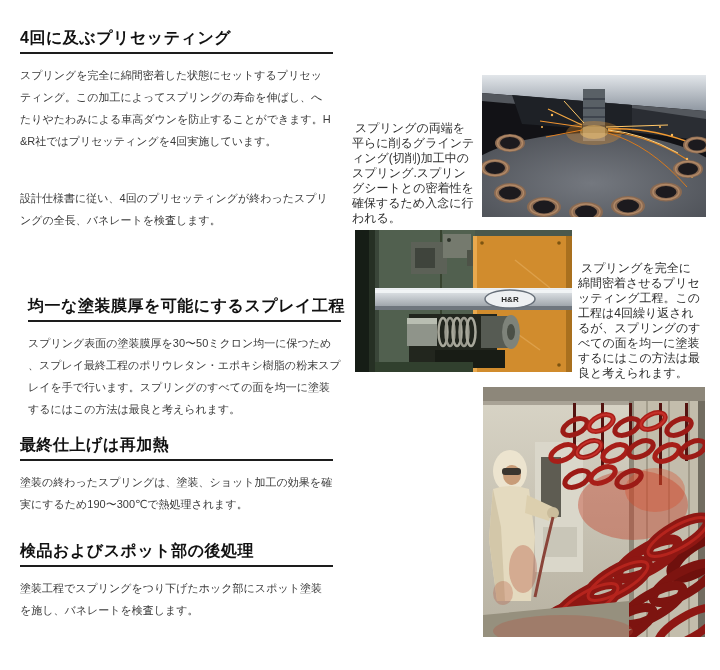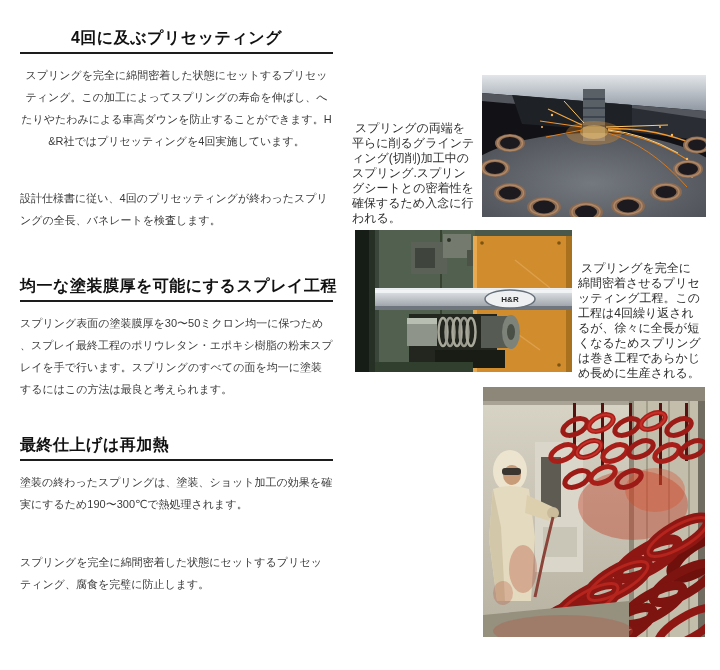--- a/index.html
+++ b/index.html
@@ -26,46 +26,47 @@
   .indent{text-indent:3px;}
   
   .photo{position:absolute;overflow:hidden;}
   .photo svg{display:block;}
 </style>
 </head>
 <body>
 
 <div class="canvas">
 
-  <div class="section" style="top:28px;text-align:center;">
+  <div class="section" style="top:28px;">
     <h2 class="hd">4回に及ぶプリセッティング</h2>
     <p class="bd">スプリングを完全に綿間密着した状態にセットするプリセッティング。この加工によってスプリングの寿命を伸ばし、へたりやたわみによる車高ダウンを防止することができます。H&amp;R社ではプリセッティングを4回実施しています。</p>
   </div>
 
   <div class="section" style="top:177px;">
     <p class="bd">設計仕様書に従い、4回のプリセッティングが終わったスプリングの全長、バネレートを検査します。</p>
   </div>
 
-  <div class="section" style="top:276px;">
+  <div class="section" style="top:296px;margin-left:8px;">
     <h2 class="hd">均一な塗装膜厚を可能にするスプレイ工程</h2>
     <p class="bd">スプリング表面の塗装膜厚を30〜50ミクロン均一に保つため、スプレイ最終工程のポリウレタン・エポキシ樹脂の粉末スプレイを手で行います。スプリングのすべての面を均一に塗装するにはこの方法は最良と考えられます。</p>
   </div>
 
   <div class="section" style="top:435px;">
     <h2 class="hd">最終仕上げは再加熱</h2>
     <p class="bd">塗装の終わったスプリングは、塗装、ショット加工の効果を確実にするため190〜300℃で熱処理されます。</p>
   </div>
 
   <div class="section" style="top:541px;">
-    <p class="bd">スプリングを完全に綿間密着した状態にセットするプリセッティング、腐食を完璧に防止します。</p>
+    <h2 class="hd">検品およびスポット部の後処理</h2>
+    <p class="bd">塗装工程でスプリングをつり下げたホック部にスポット塗装を施し、バネレートを検査します。</p>
   </div>
 
   <div class="caption indent" style="left:352px;top:121px;width:124px;">スプリングの両端を平らに削るグラインティング(切削)加工中のスプリング.スプリングシートとの密着性を確保するため入念に行われる。</div>
 
-  <div class="caption indent" style="left:578px;top:261px;width:124px;">スプリングを完全に綿間密着させるプリセッティング工程。この工程は4回繰り返されるが、徐々に全長が短くなるためスプリングは巻き工程であらかじめ長めに生産される。</div>
+  <div class="caption indent" style="left:578px;top:261px;width:124px;">スプリングを完全に綿間密着させるプリセッティング工程。この工程は4回繰り返されるが、スプリングのすべての面を均一に塗装するにはこの方法は最良と考えられます。</div>
 
 
   <div class="photo" style="left:482px;top:75px;width:224px;height:142px;">
     <svg width="224" height="142" viewBox="0 0 224 142">
       <defs>
         <linearGradient id="p1silver" x1="0" y1="0" x2="0" y2="1">
           <stop offset="0" stop-color="#e2e6ea"></stop>
             <stop offset="1" stop-color="#8f97a1"></stop>
         </linearGradient>
         <radialGradient id="p1table" cx="0.5" cy="0.45" r="0.75">

